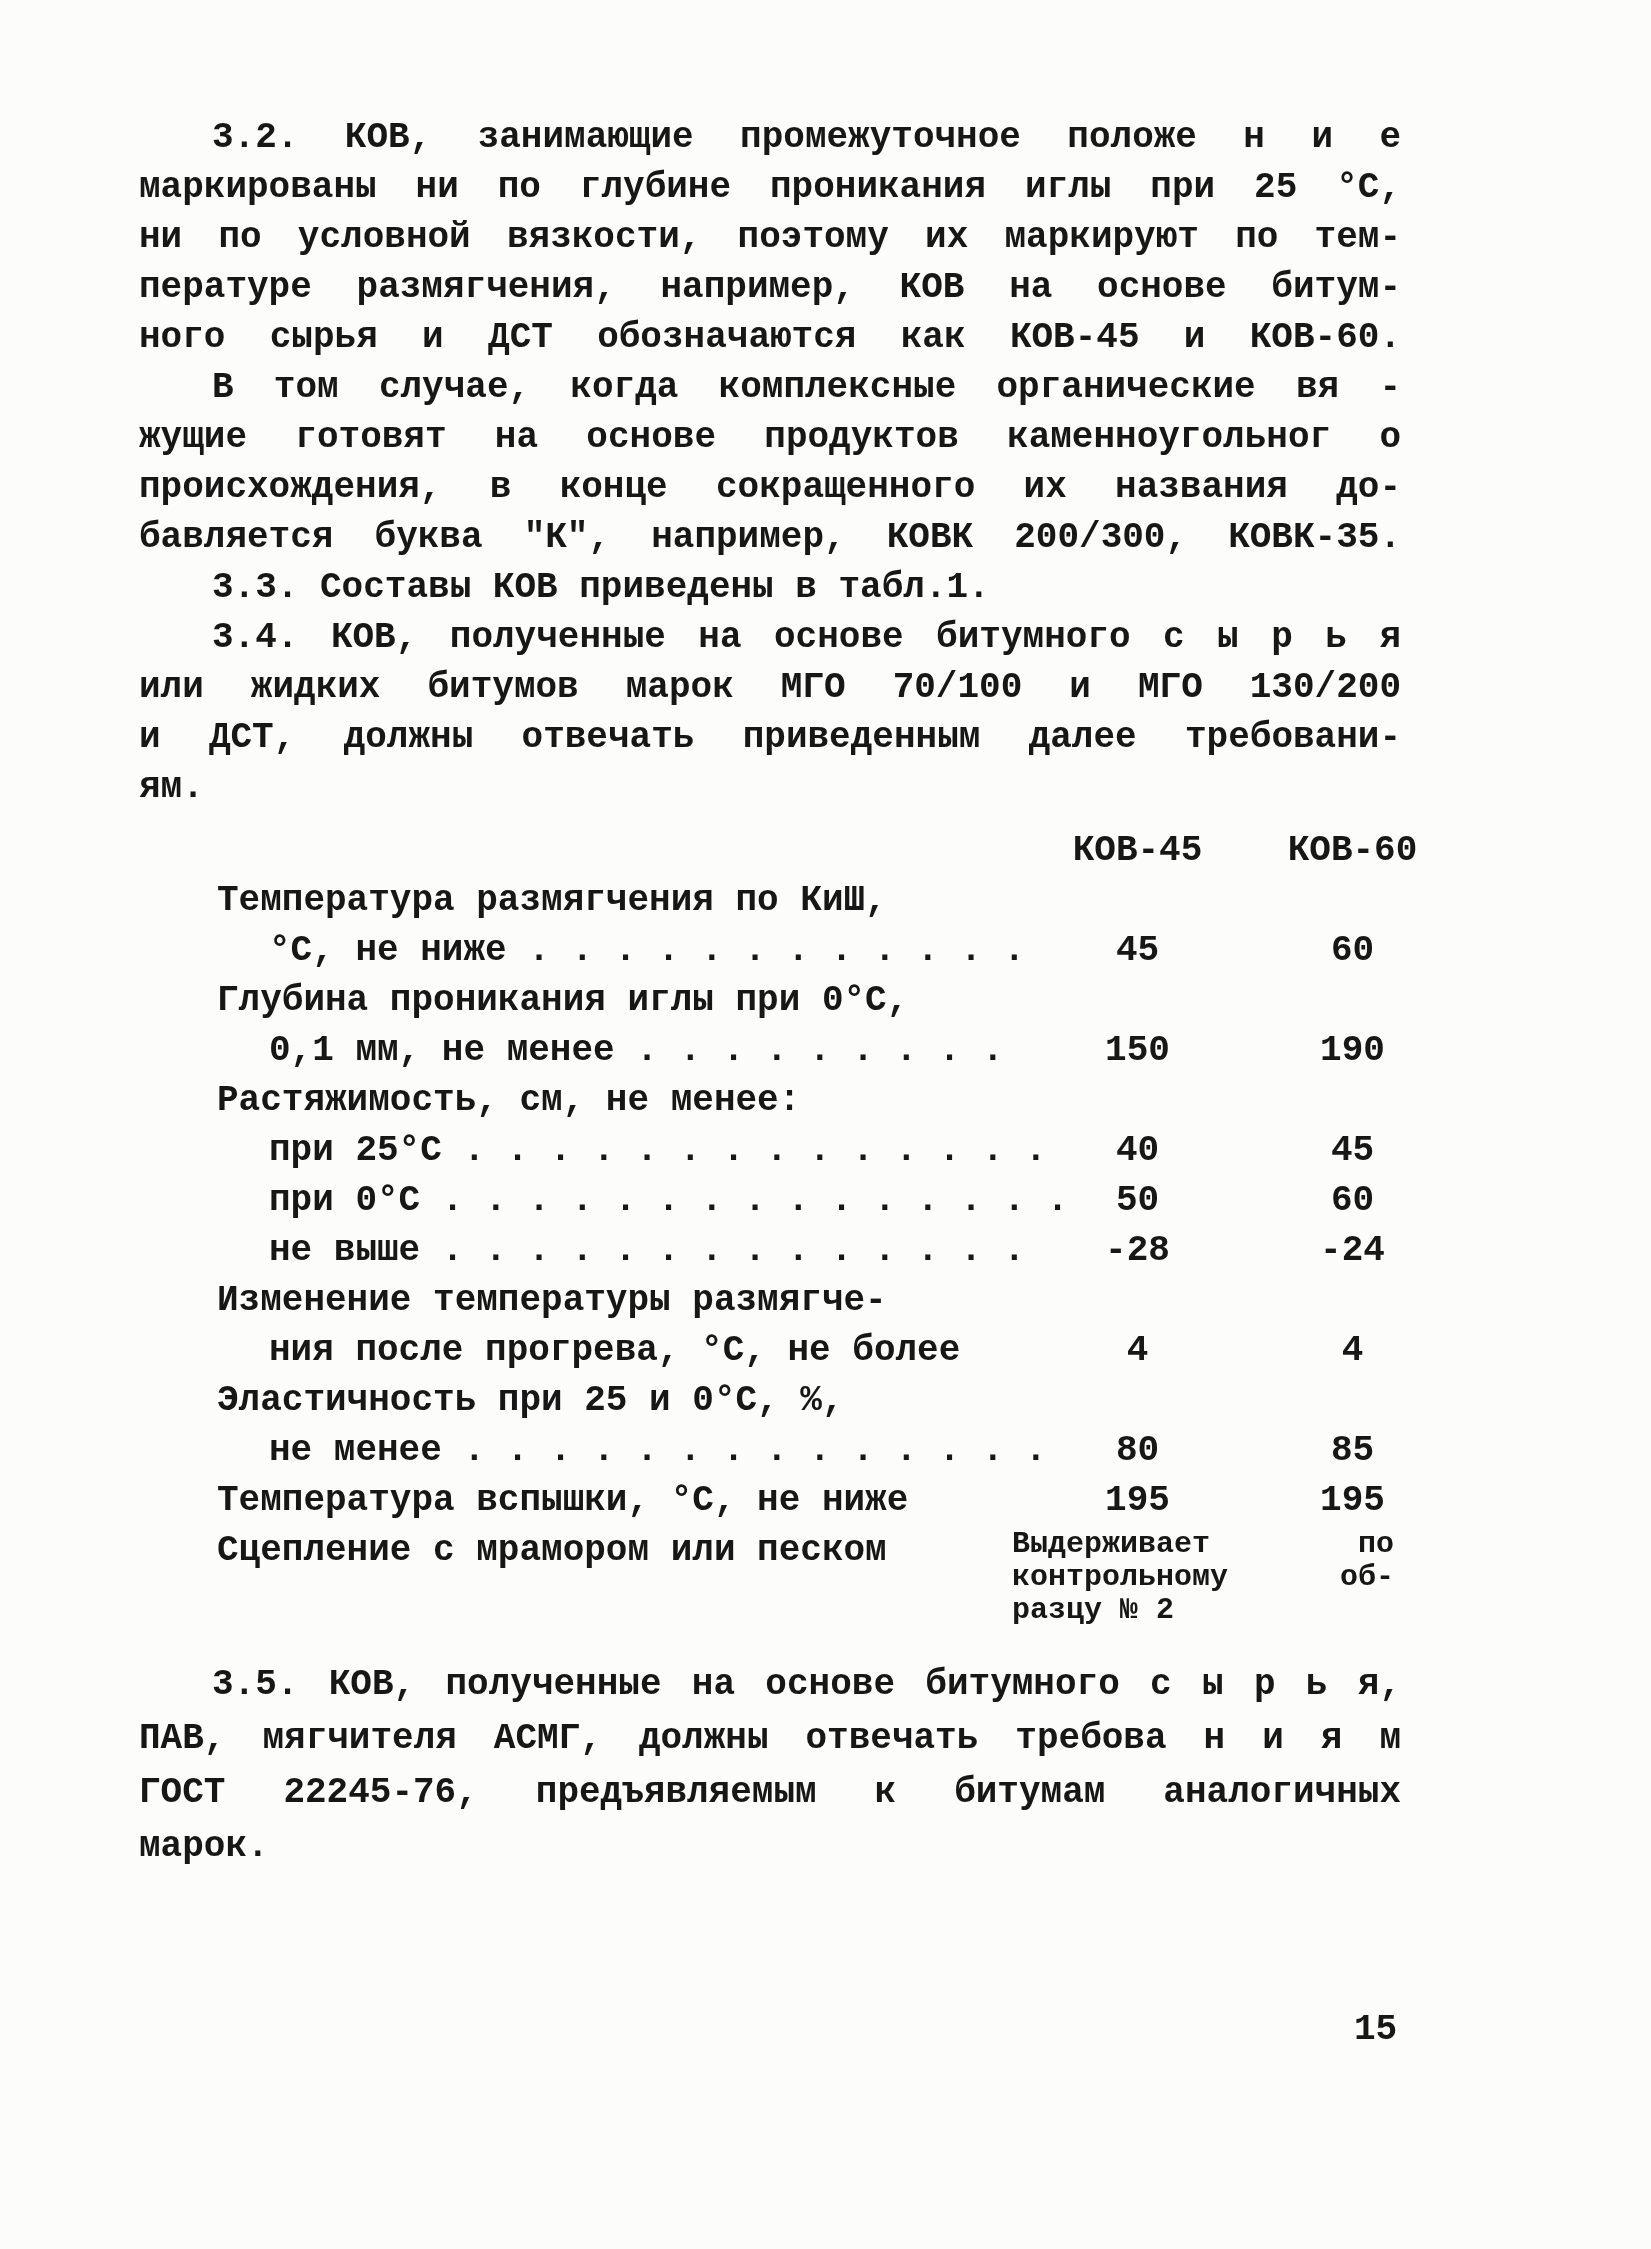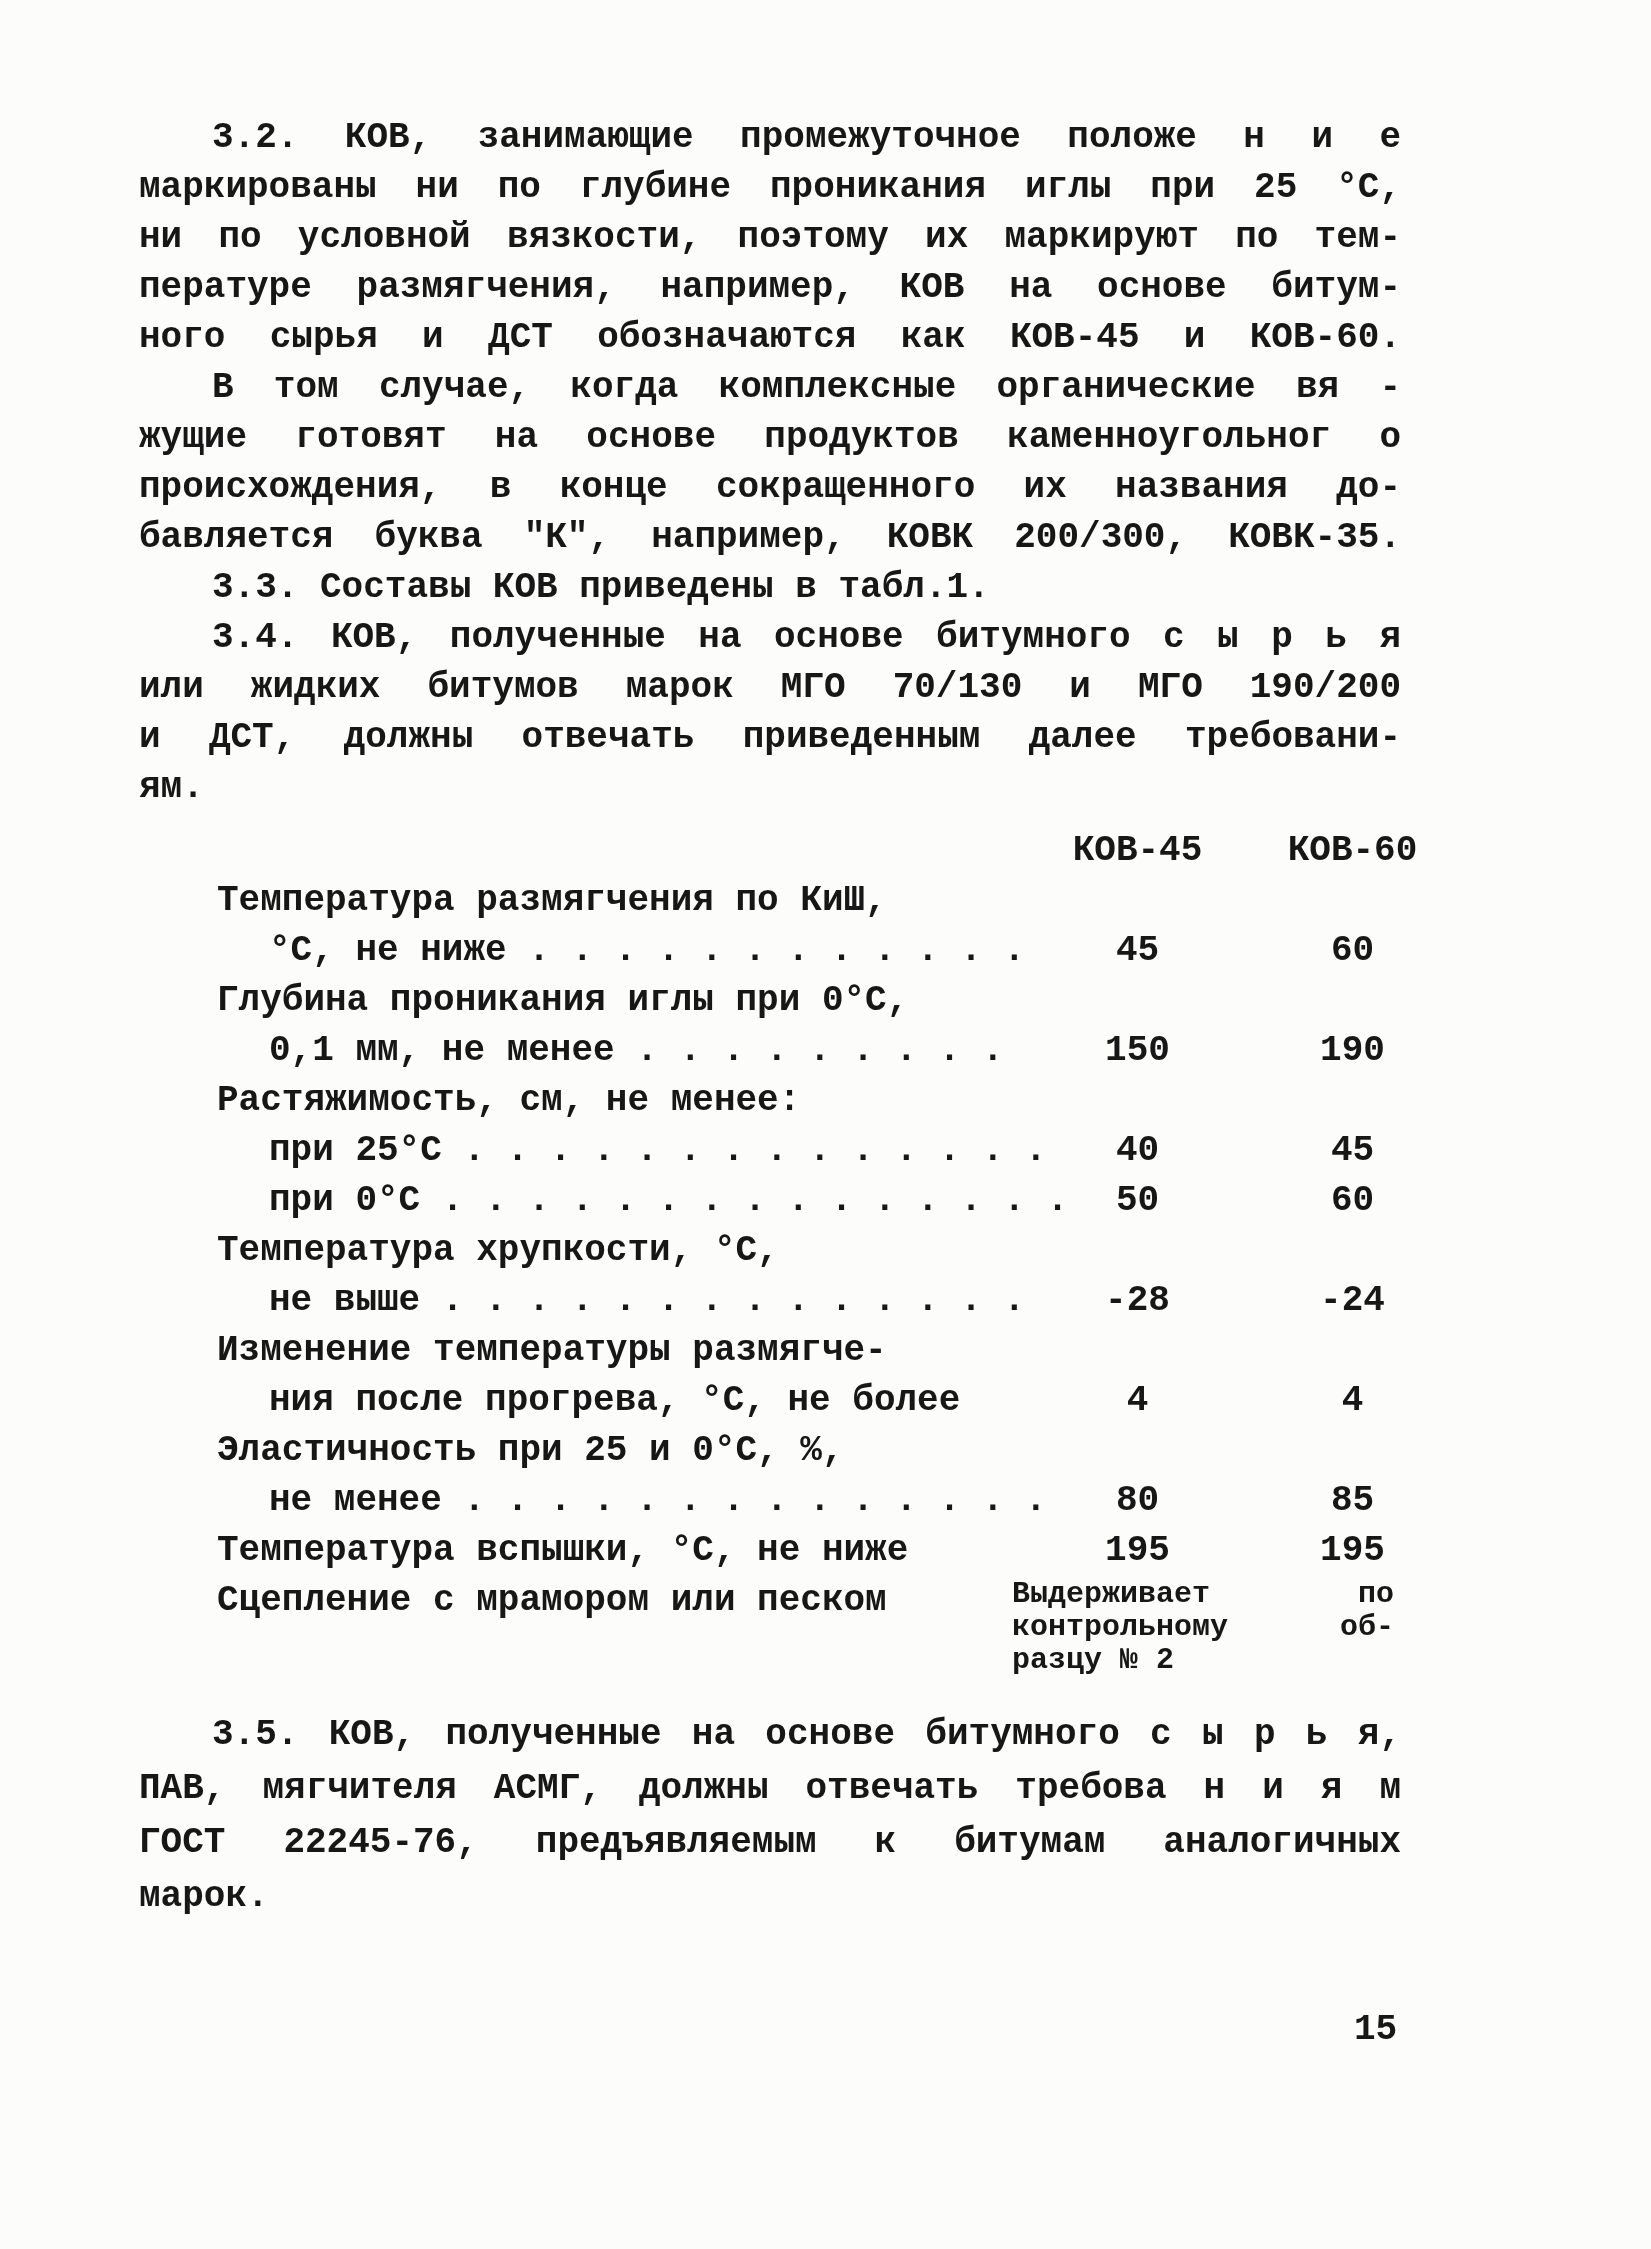--- a/index.html
+++ b/index.html
@@ -62,21 +62,21 @@
         <div class="ln ind just">В том случае, когда комплексные органические вя -</div>
         <div class="ln just">жущие готовят на основе продуктов каменноугольног о</div>
         <div class="ln just">происхождения, в конце сокращенного их названия до-</div>
         <div class="ln just">бавляется буква "К", например, КОВК 200/300, КОВК-35.</div>
       </div>
       <div class="para">
         <div class="ln ind">3.3. Составы КОВ приведены в табл.1.</div>
       </div>
       <div class="para">
         <div class="ln ind just">3.4. КОВ, полученные на основе битумного с ы р ь я</div>
-        <div class="ln just">или жидких битумов марок МГО 70/130 и МГО 190/200</div>
+        <div class="ln just">или жидких битумов марок МГО 70/100 и МГО 130/200</div>
         <div class="ln just">и ДСТ, должны отвечать приведенным далее требовани-</div>
         <div class="ln">ям.</div>
       </div>
       <div class="spec-row heads">
         <div class="vcol v1">КОВ-45</div>
         <div class="vcol v2">КОВ-60</div>
       </div>
       <div class="spec-row">
         <div class="ln lbl lvl1">Температура размягчения по КиШ,</div>
         <div class="ln lbl lvl2">°С, не ниже . . . . . . . . . . . .</div>
@@ -96,21 +96,20 @@
         <div class="ln lbl lvl2">при 25°С . . . . . . . . . . . . . .</div>
         <div class="vcol v1 vbottom">40</div>
         <div class="vcol v2 vbottom">45</div>
       </div>
       <div class="spec-row">
         <div class="ln lbl lvl2">при 0°С . . . . . . . . . . . . . . .</div>
         <div class="vcol v1 vbottom">50</div>
         <div class="vcol v2 vbottom">60</div>
       </div>
       <div class="spec-row">
-        <div class="ln lbl lvl1">Температура хрупкости, °С,</div>
         <div class="ln lbl lvl2">не выше . . . . . . . . . . . . . .</div>
         <div class="vcol v1 vbottom">-28</div>
         <div class="vcol v2 vbottom">-24</div>
       </div>
       <div class="spec-row">
         <div class="ln lbl lvl1">Изменение температуры размягче-</div>
         <div class="ln lbl lvl2">ния после прогрева, °С, не более</div>
         <div class="vcol v1 vbottom">4</div>
         <div class="vcol v2 vbottom">4</div>
       </div>

